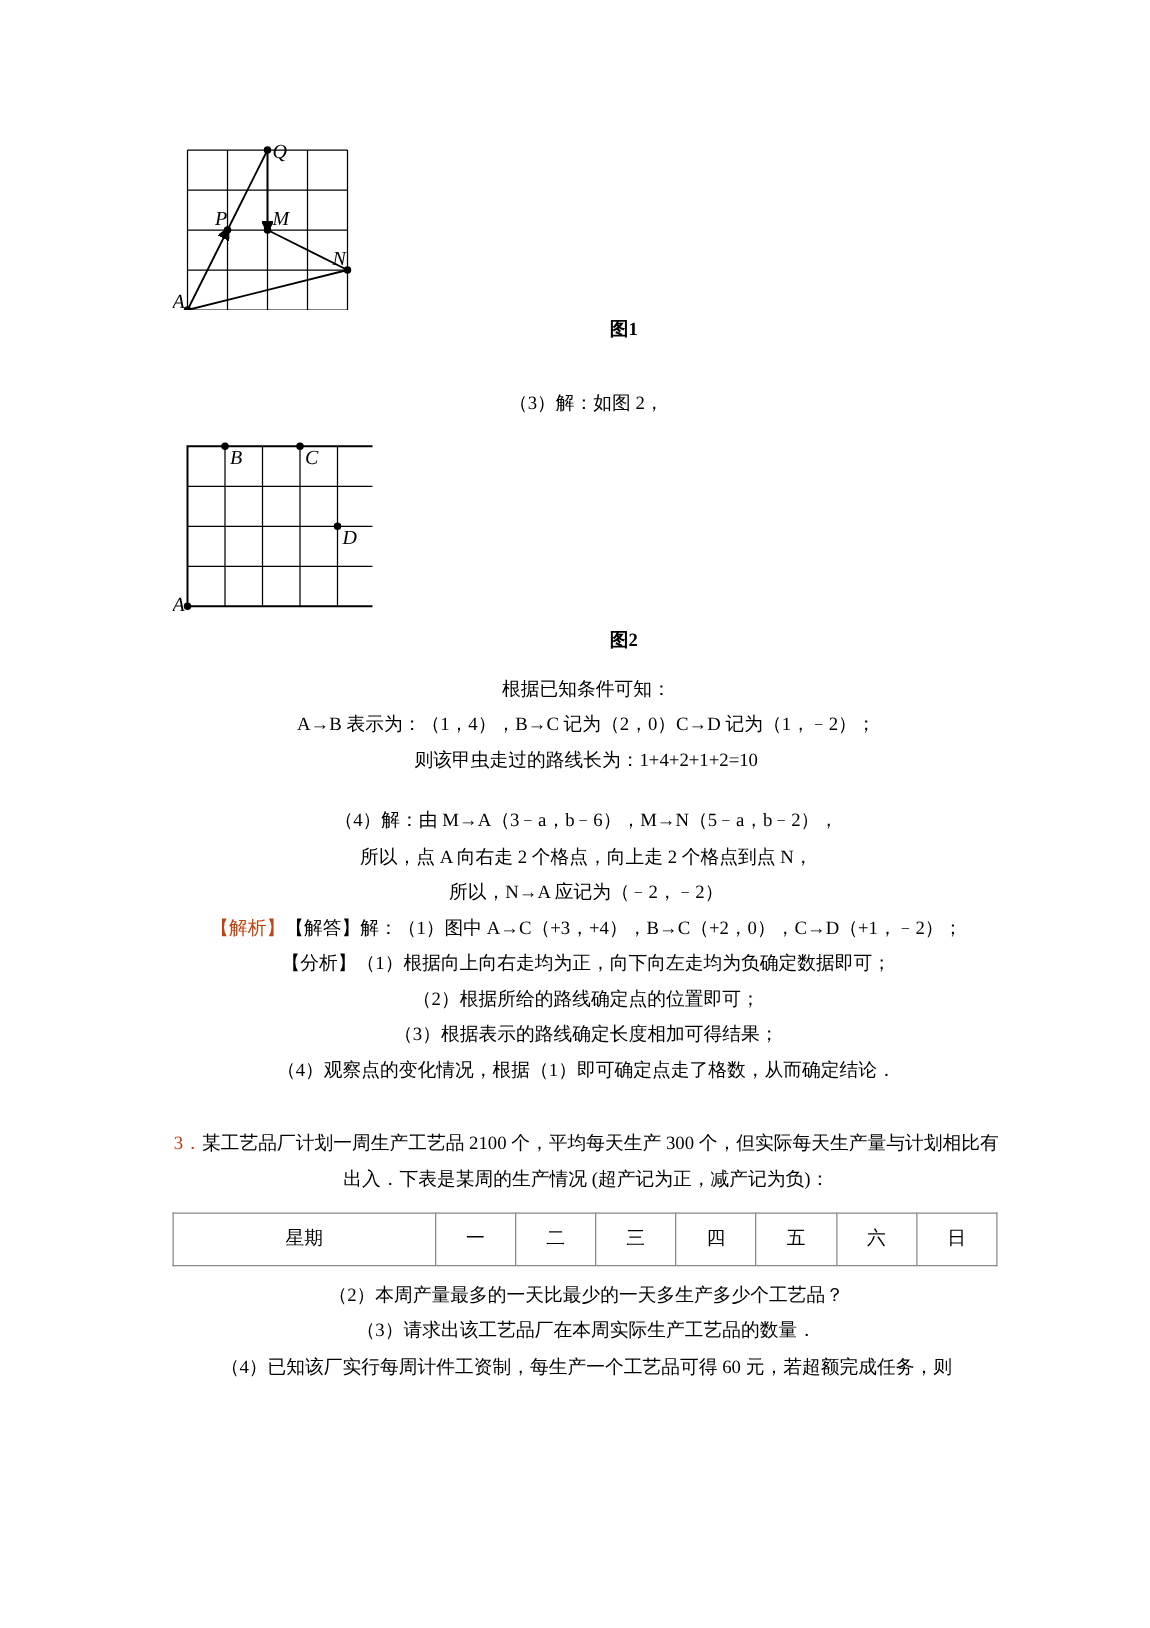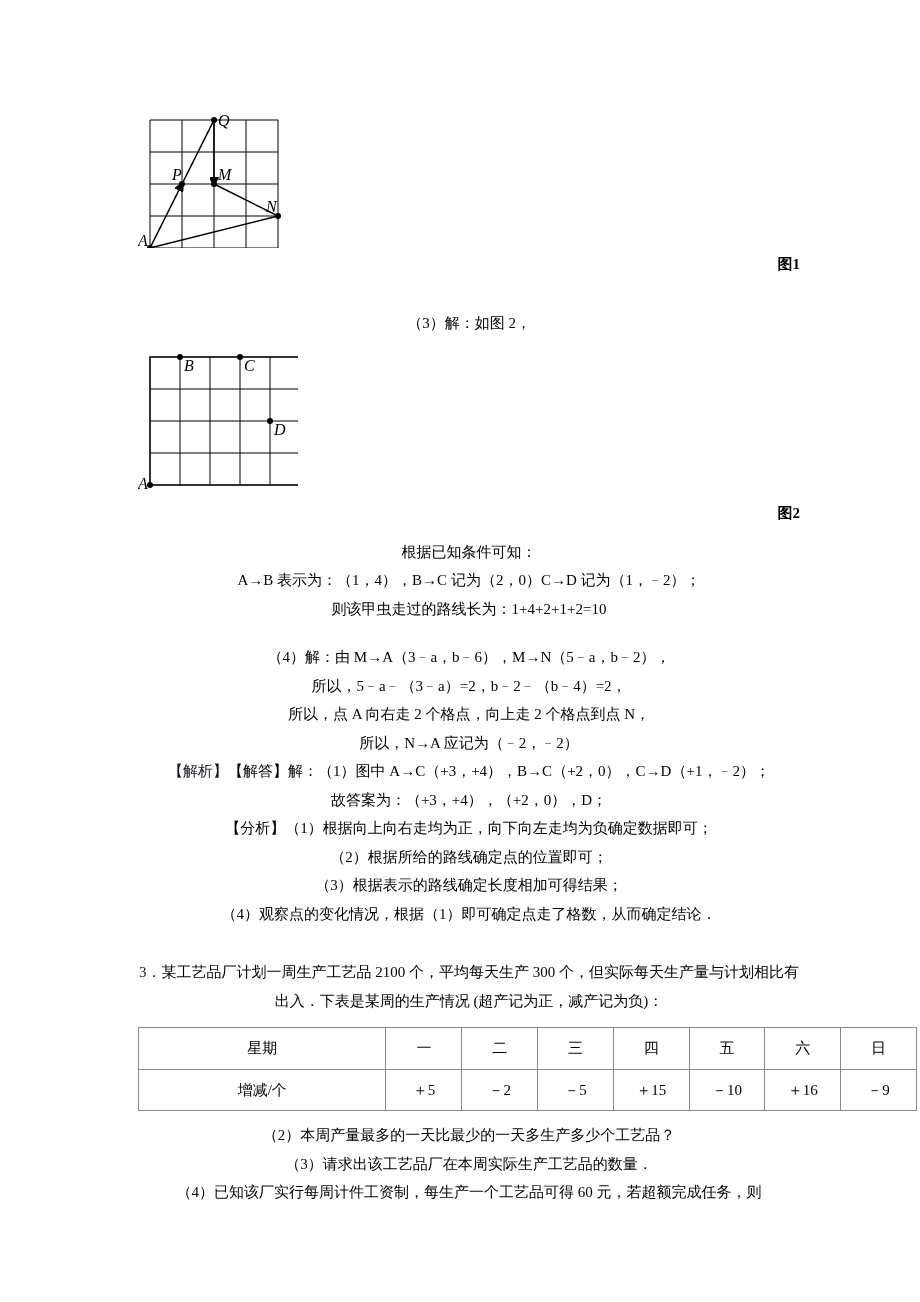--- a/index.html
+++ b/index.html
@@ -20,37 +20,37 @@
     margin: 8px 0 10px 0;
   }
   .fig-caption {
     font-family: "SimSun", "宋体", serif;
     font-weight: bold;
     text-align: left;
     margin-top: 2px;
     font-size: 15px;
   }
   .centered-caption {
-    text-align: right;
+    text-align: center;
     margin-left: 60px;
   }
   .para {
     margin: 0;
     padding: 0;
     text-align: center;
   }
   .mt20 { margin-top: 20px; }
   .mt30 { margin-top: 30px; }
-  .blue { color: #0f172a; }
+  .blue { color: #c2410c; }
   .table-wrap {
     margin: 10px 0 10px 0;
   }
   table {
     border-collapse: collapse;
-    width: 779px;
+    width: 660px;
     margin-top: 12px;
   }
   td {
     border: 1px solid #888;
     padding: 6px 4px;
     text-align: center;
     font-family: "SimSun", "宋体", serif;
     font-size: 15px;
   }
   td.label-cell {
@@ -149,28 +149,26 @@
       </g>
     </svg>
     <div class="fig-caption centered-caption">图2</div>
   </div>
 
   <p class="para">根据已知条件可知：</p>
   <p class="para">A→B 表示为：（1，4），B→C 记为（2，0）C→D 记为（1，﹣2）；</p>
   <p class="para">则该甲虫走过的路线长为：1+4+2+1+2=10</p>
 
   <p class="para mt20">（4）解：由 M→A（3﹣a，b﹣6），M→N（5﹣a，b﹣2），</p>
-  <p class="para">所以，5﹣a﹣（3﹣a）=2，b﹣2﹣（b﹣4）=2，</p>
   <p class="para">所以，点 A 向右走 2 个格点，向上走 2 个格点到点 N，</p>
   <p class="para">所以，N→A 应记为（﹣2，﹣2）</p>
 
   <p class="para">
     <span class="blue">【解析】</span><span>【解答】解：（1）图中 A→C（+3，+4），B→C（+2，0），C→D（+1，﹣2）；</span>
   </p>
-  <p class="para">故答案为：（+3，+4），（+2，0），D；</p>
   <p class="para">
     <span>【分析】</span><span>（1）根据向上向右走均为正，向下向左走均为负确定数据即可；</span>
   </p>
   <p class="para">（2）根据所给的路线确定点的位置即可；</p>
   <p class="para">（3）根据表示的路线确定长度相加可得结果；</p>
   <p class="para">（4）观察点的变化情况，根据（1）即可确定点走了格数，从而确定结论．</p>
 
   <p class="para mt30">
     <span class="blue">3．</span><span>某工艺品厂计划一周生产工艺品 2100 个，平均每天生产 300 个，但实际每天生产量与计划相比有出入．下表是某周的生产情况 (超产记为正，减产记为负)：</span>
   </p>
@@ -181,30 +179,20 @@
           <tr>
         <td class="label-cell">星期</td>
         <td class="data-cell">一</td>
         <td class="data-cell">二</td>
         <td class="data-cell">三</td>
         <td class="data-cell">四</td>
         <td class="data-cell">五</td>
         <td class="data-cell">六</td>
         <td class="data-cell">日</td>
       </tr>
-      <tr>
-        <td class="label-cell">增减/个</td>
-        <td class="data-cell">＋5</td>
-        <td class="data-cell">－2</td>
-        <td class="data-cell">－5</td>
-        <td class="data-cell">＋15</td>
-        <td class="data-cell">－10</td>
-        <td class="data-cell">＋16</td>
-        <td class="data-cell">－9</td>
-      </tr>
     </tbody>
       </table>
   </div>
 
   <p class="para">（2）本周产量最多的一天比最少的一天多生产多少个工艺品？</p>
   <p class="para">（3）请求出该工艺品厂在本周实际生产工艺品的数量．</p>
   <p class="para">（4）已知该厂实行每周计件工资制，每生产一个工艺品可得 60 元，若超额完成任务，则</p>
 
 </div>
 

